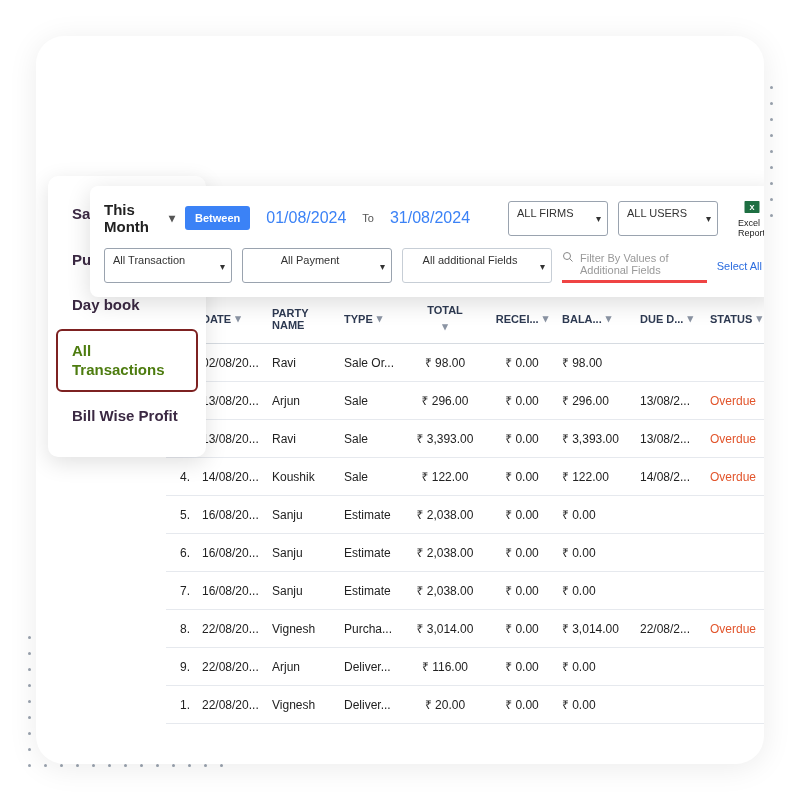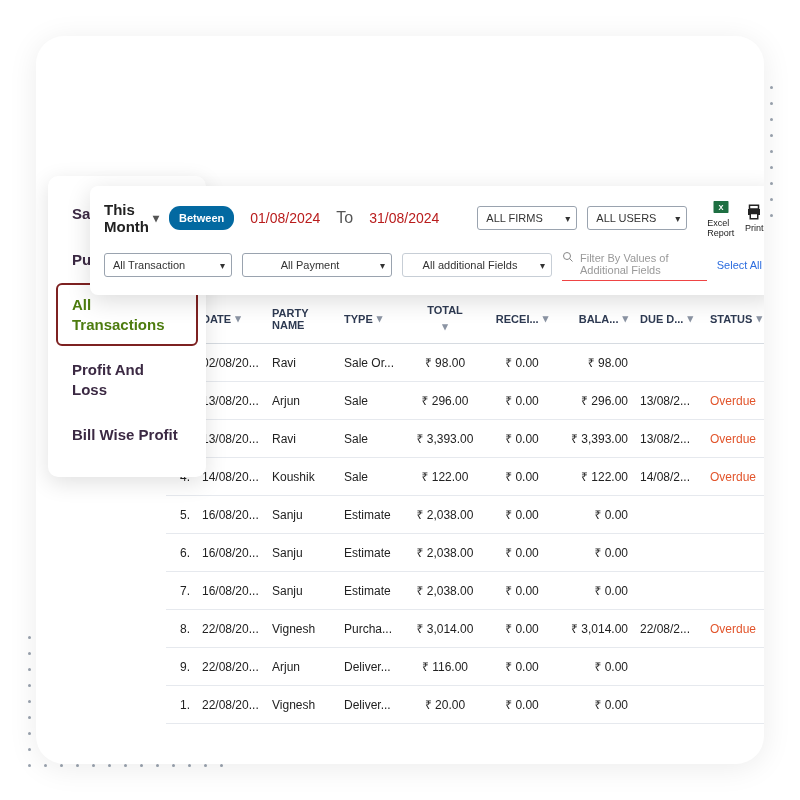--- a/index.html
+++ b/index.html
@@ -10,47 +10,47 @@
   .dot { width: 3px; height: 3px; border-radius: 50%; background: #9aa3af; }
   .card { position: absolute; top: 36px; left: 36px; right: 36px; bottom: 36px; background: #fff; border-radius: 28px; box-shadow: 0 4px 30px rgba(0,0,0,.08); overflow: hidden; }
 
   .sidebar { position: absolute; top: 140px; left: 12px; width: 158px; background: #fff; border-radius: 10px; box-shadow: 0 6px 22px rgba(0,0,0,.12); padding: 14px 0 18px 0; z-index: 3; }
   .sidebar-item { font-size: 15px; font-weight: 600; color: #3b2943; padding: 10px 14px; cursor: pointer; border: 2px solid transparent; border-radius: 6px; margin: 2px 8px; line-height: 1.3; }
   .sidebar-item.selected { border: 2.5px solid #7d2121; color: #4d7c0f; }
 
   .filters { position: absolute; top: 150px; left: 54px; right: -12px; background: #fff; border-radius: 8px; box-shadow: 0 6px 24px rgba(0,0,0,.14); padding: 12px 14px 14px 14px; z-index: 4; }
   .frow { display: flex; align-items: center; gap: 10px; }
   .frow + .frow { margin-top: 10px; }
-  .month { font-size: 15px; font-weight: 700; color: #222; display: flex; align-items: center; gap: 4px; }
+  .month { font-size: 15px; font-weight: 700; color: #222; display: flex; align-items: center; gap: 20px; }
   .chev { font-size: 12px; color: #555; }
-  .between { background: #0369a1; color: #fff; font-size: 11px; font-weight: 600; padding: 6px 10px; border-radius: 11px; }
-  .datebox { font-size: 14px; color: #b91c1c; padding: 4px 6px; }
-  .to { font-size: 16px; color: #555; }
-  .ddl { border: 1px solid #9aa3af; border-radius: 3px; font-size: 11px; color: #333; padding: 5px 22px 5px 8px; position: relative; background: #fff; cursor: pointer; }
+  .between { background: #3b82f6; color: #fff; font-size: 11px; font-weight: 600; padding: 6px 10px; border-radius: 3px; }
+  .datebox { font-size: 16px; color: #3b82f6; padding: 4px 6px; }
+  .to { font-size: 11px; color: #555; }
+  .ddl { border: 1px solid #9aa3af; border-radius: 3px; font-size: 11px; color: #333; padding: 5px 22px 16px 8px; position: relative; background: #fff; cursor: pointer; }
   .ddl .chev { position: absolute; right: 6px; top: 50%; transform: translateY(-50%); color: #333; font-size: 10px; }
   .ddl.small { min-width: 100px; }
   .ddl.med { min-width: 128px; }
   .ddl.wide { min-width: 150px; text-align: center; }
   .icon-col { display: flex; flex-direction: column; align-items: center; font-size: 9px; color: #222; gap: 2px; cursor: pointer; }
   .icon-col svg, .icon-col .ic { width: 20px; height: 18px; }
-  .search { flex: 1; border-bottom: 1px solid #ef4444; font-size: 11px; color: #999; padding: 4px 0 4px 18px; position: relative; }
+  .search { flex: 1; border-bottom: 3px solid #ef4444; font-size: 11px; color: #999; padding: 4px 0 4px 18px; position: relative; }
   .search .mag { position: absolute; left: 0; top: 3px; }
   .selectall { font-size: 11px; color: #2b6cdf; cursor: pointer; white-space: nowrap; }
 
   .grid { position: absolute; top: 258px; left: 130px; right: -6px; bottom: 10px; z-index: 1; font-size: 12px; }
   .thead { display: flex; border-bottom: 1px solid #d6dbe1; padding: 10px 4px; color: #2e3a52; font-weight: 700; font-size: 11px; }
   .cell, .th { padding: 0 6px; display: flex; align-items: center; gap: 4px; }
   .th .filt { color: #8b94a3; font-size: 11px; }
   .w-num  { width: 26px; justify-content: flex-end; }
   .w-date { width: 70px; }
   .w-party{ width: 72px; }
   .w-type { width: 64px; }
   .w-total{ width: 86px; justify-content: flex-end; flex-direction: column; }
   .w-recv { width: 68px; justify-content: center; }
-  .w-bal  { width: 78px; justify-content: flex-end; }
+  .w-bal  { width: 78px; }
   .w-due  { width: 70px; }
   .w-stat { width: 58px; }
   .trow { display: flex; padding: 10px 4px; border-bottom: 1px solid #e6e9ee; color: #222; font-size: 12px; }
   .trow:nth-child(odd) { background: #fff; }
   .overdue { color: #e2552c; }
   .trunc { white-space: nowrap; overflow: hidden; text-overflow: ellipsis; }
 </style>
 </head>
 <body>
 
@@ -291,22 +291,22 @@
     <div class="dot"></div>
     <div class="dot"></div>
     <div class="dot"></div>
   </div>
 
 <div class="card">
 
   <div class="sidebar">
     <div class="sidebar-item">Sa</div>
     <div class="sidebar-item">Pu</div>
+    <div class="sidebar-item">Day book</div>
     <div class="sidebar-item selected">All Transactions</div>
-    <div class="sidebar-item">Profit And Loss</div>
     <div class="sidebar-item">Bill Wise Profit</div>
   </div>
 
   <div class="filters">
     <div class="frow">
       <div class="month">
         <span>This Month</span>
         <span class="chev">▾</span>
       </div>
       <div class="between">Between</div>

